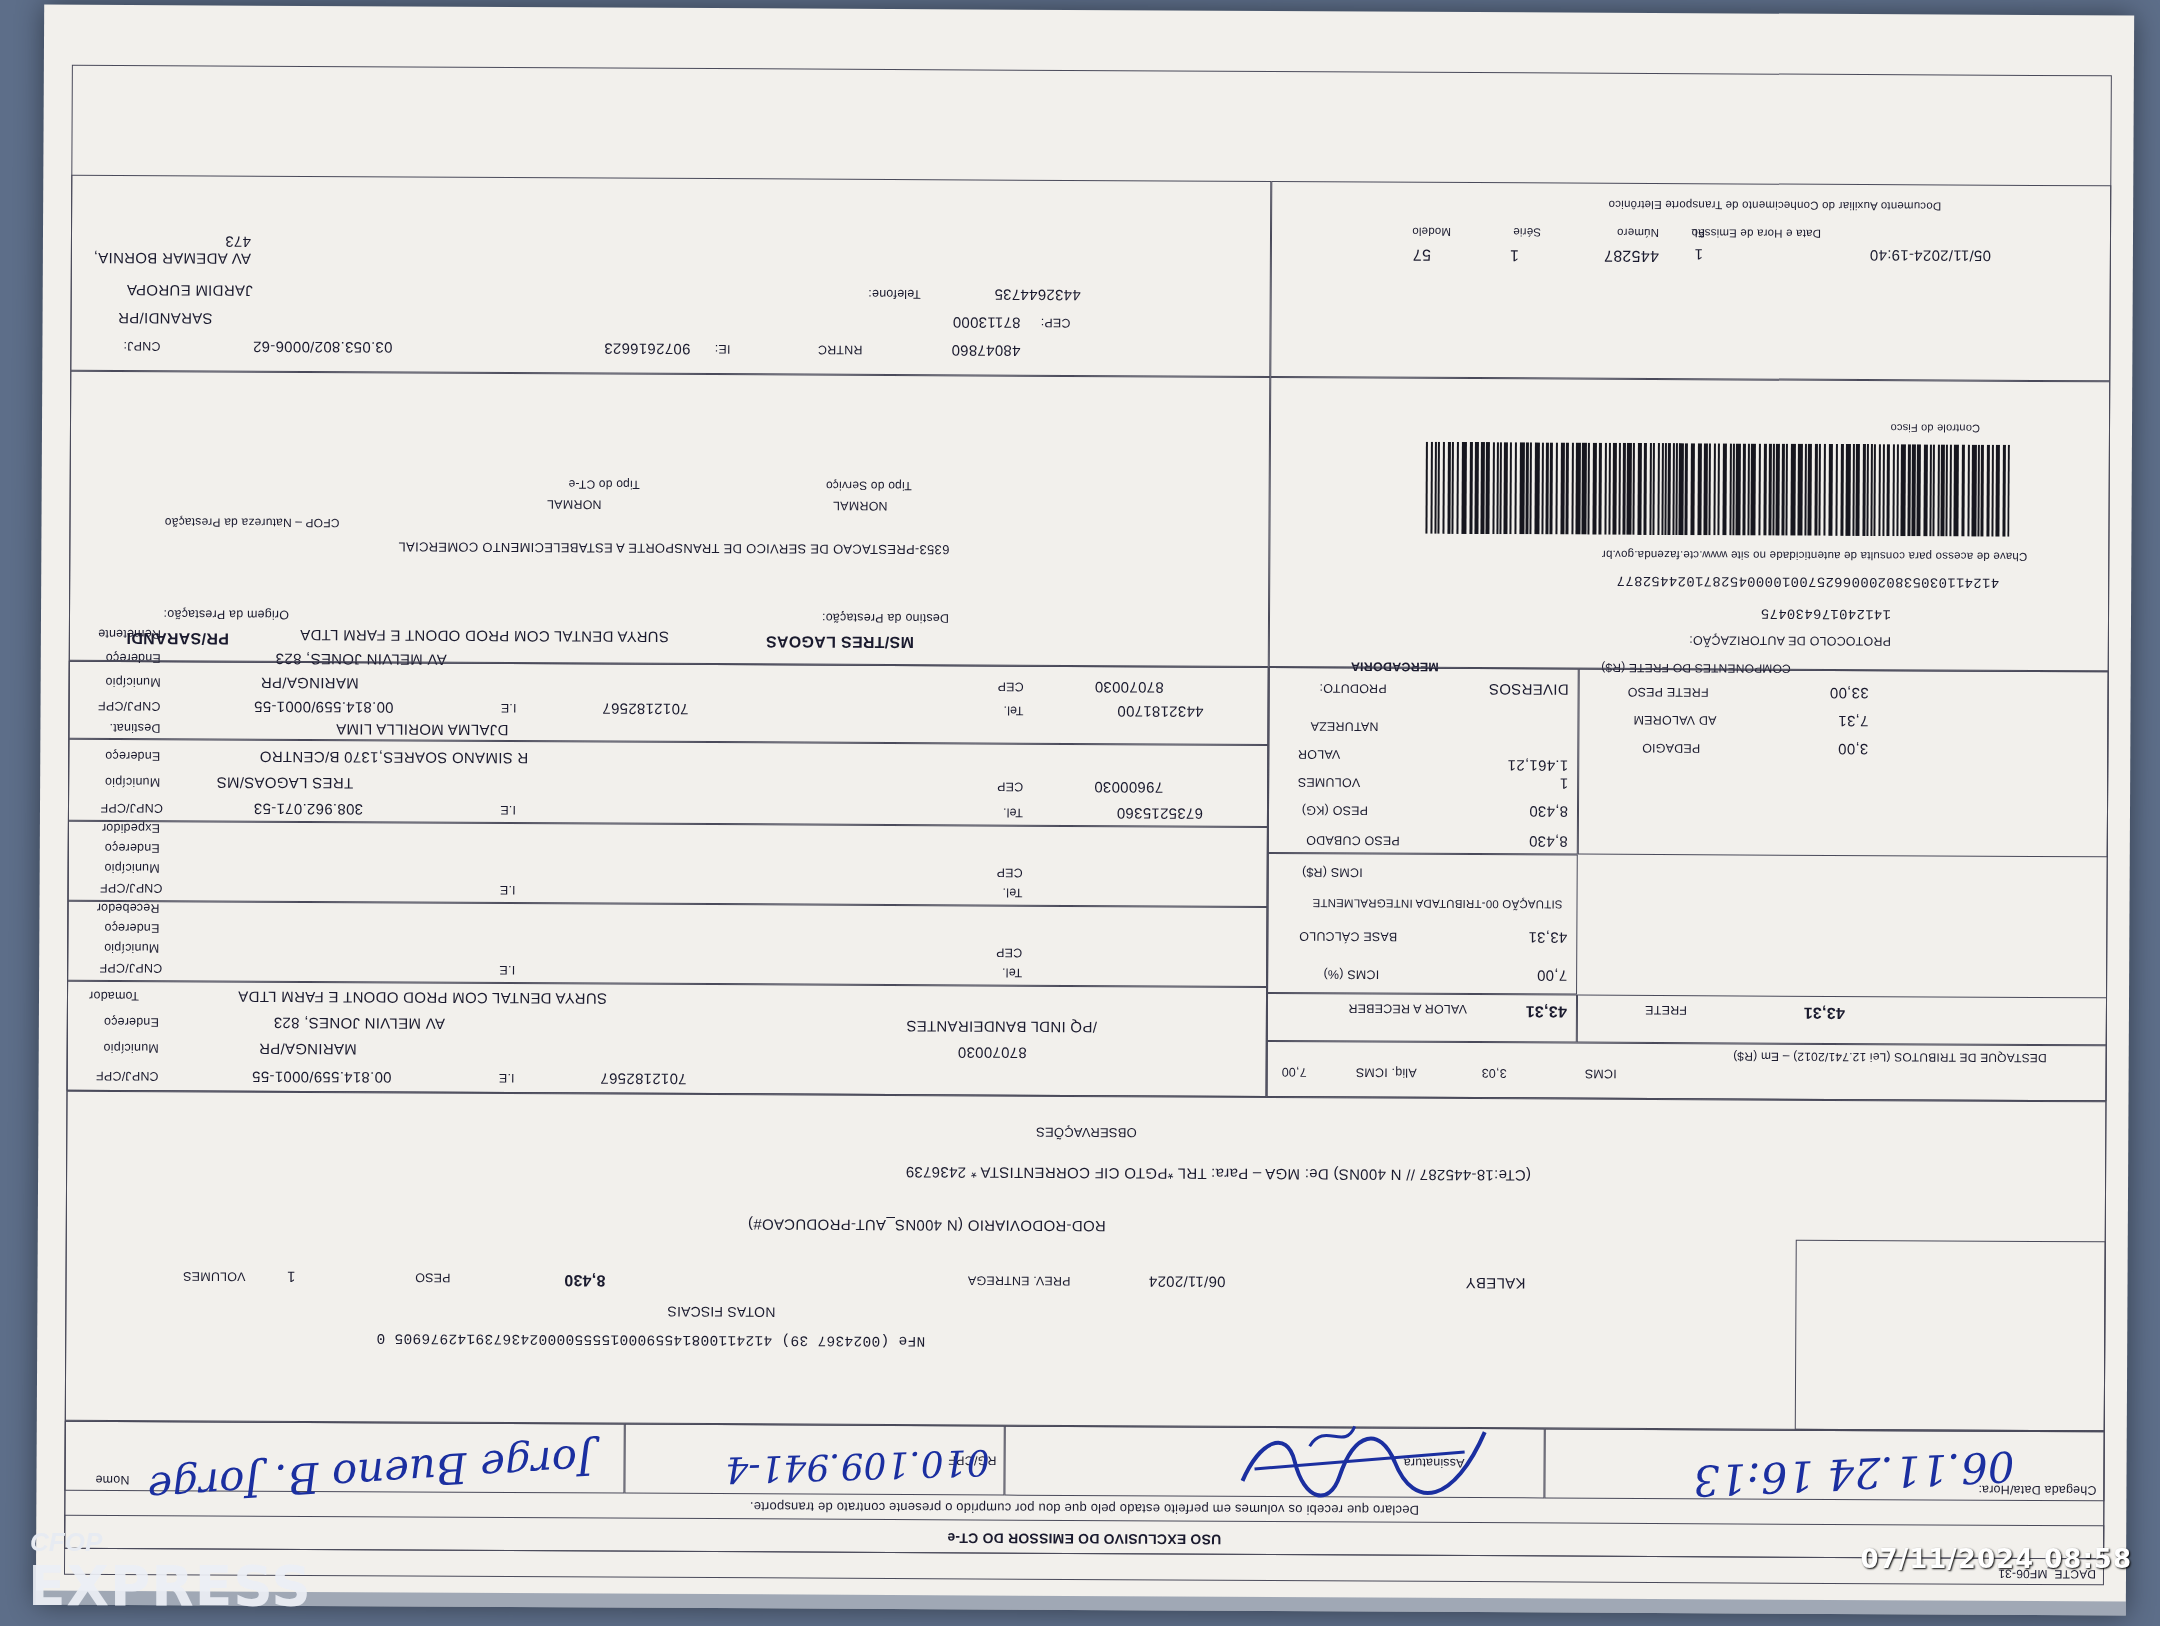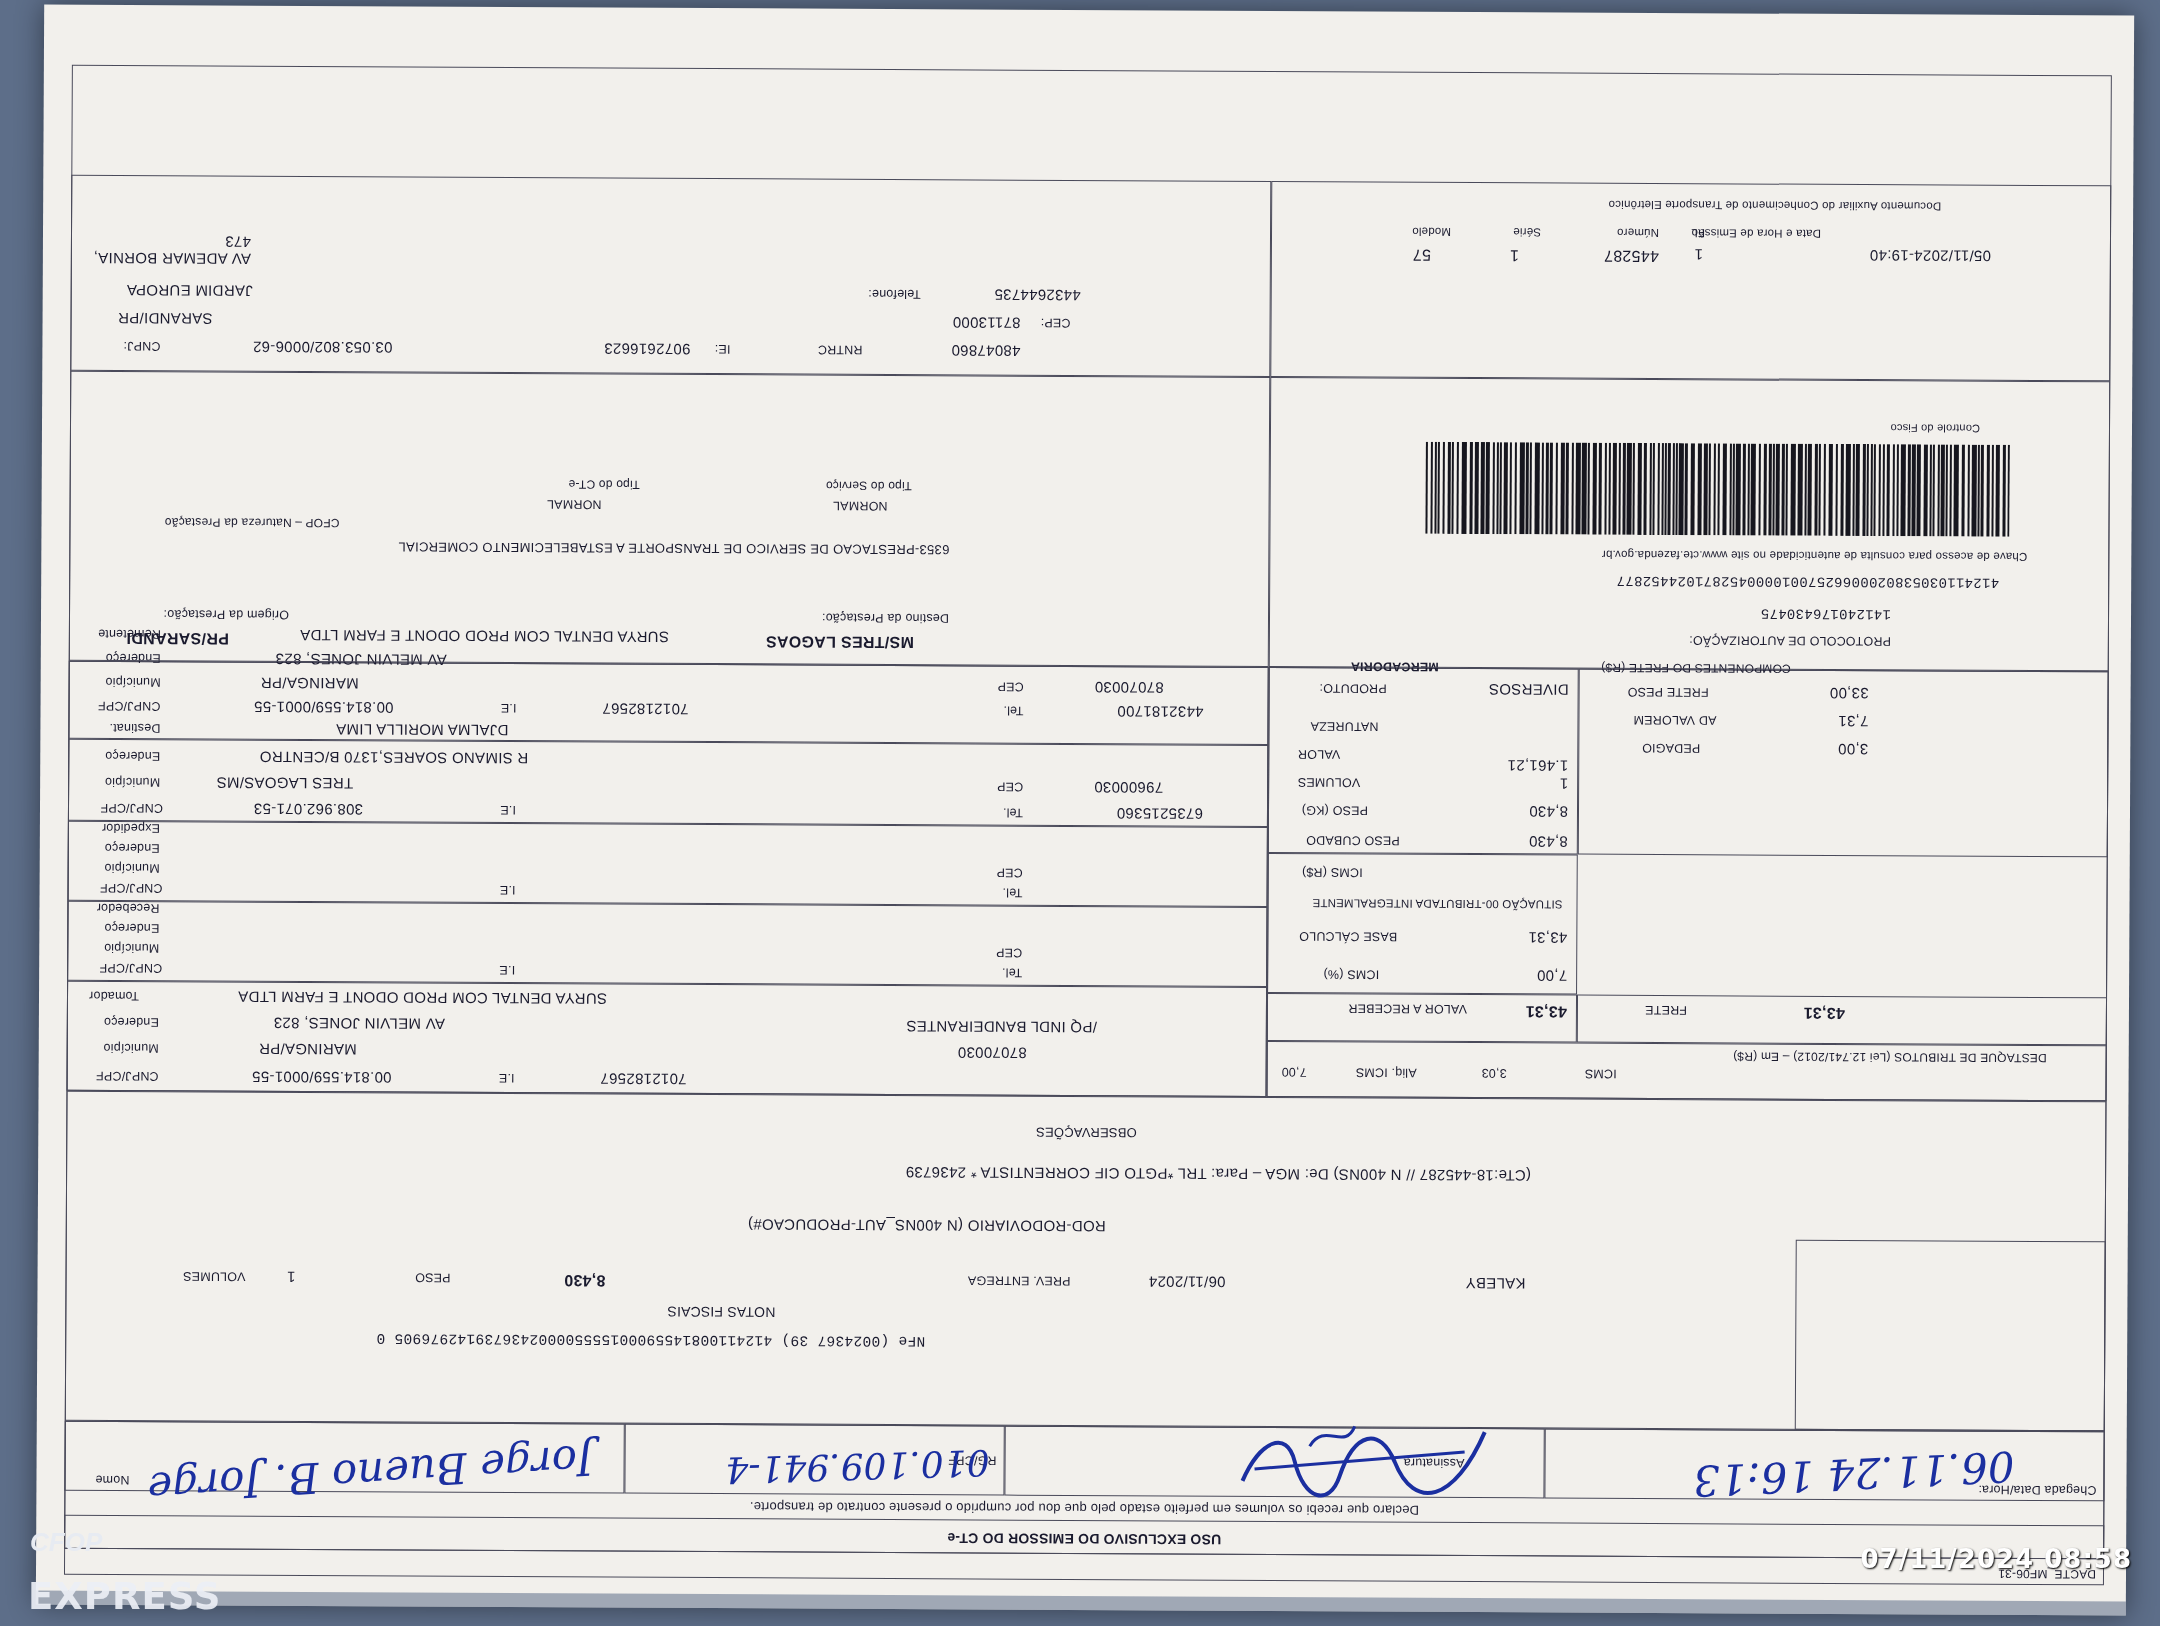--- a/index.html
+++ b/index.html
@@ -21,21 +21,21 @@
   .ctr{text-align:center;}
   .mono{font-family:"Liberation Mono",monospace;}
   
   .barcode{position:absolute;display:flex;align-items:stretch;overflow:hidden;}
   .barcode i{display:block;height:100%;background:#16161e;}
   
   .hw{position:absolute;color:#1b2fa0;font-family:"DejaVu Serif",serif;font-style:italic;}
   
   #stamp{position:absolute;right:28px;bottom:52px;color:#fff;font-size:26px;font-weight:bold;
          font-family:"DejaVu Sans",sans-serif;text-shadow:1px 1px 2px #000;letter-spacing:1px;}
-  #brand{position:absolute;left:28px;bottom:8px;color:#eceff6;font-size:37px;font-weight:bold;
+  #brand{position:absolute;left:28px;bottom:8px;color:#eceff6;font-size:55px;font-weight:bold;
          font-family:"DejaVu Sans",sans-serif;opacity:.92;letter-spacing:1px;}
   #brandsm{position:absolute;left:30px;bottom:68px;color:#e7ebf2;font-size:26px;font-style:italic;font-weight:bold;}
   .edge{position:absolute;background:#5d6e89;}
 </style>
 </head>
 <body>
 
 <div id="stage">
 
   <div id="paper">

